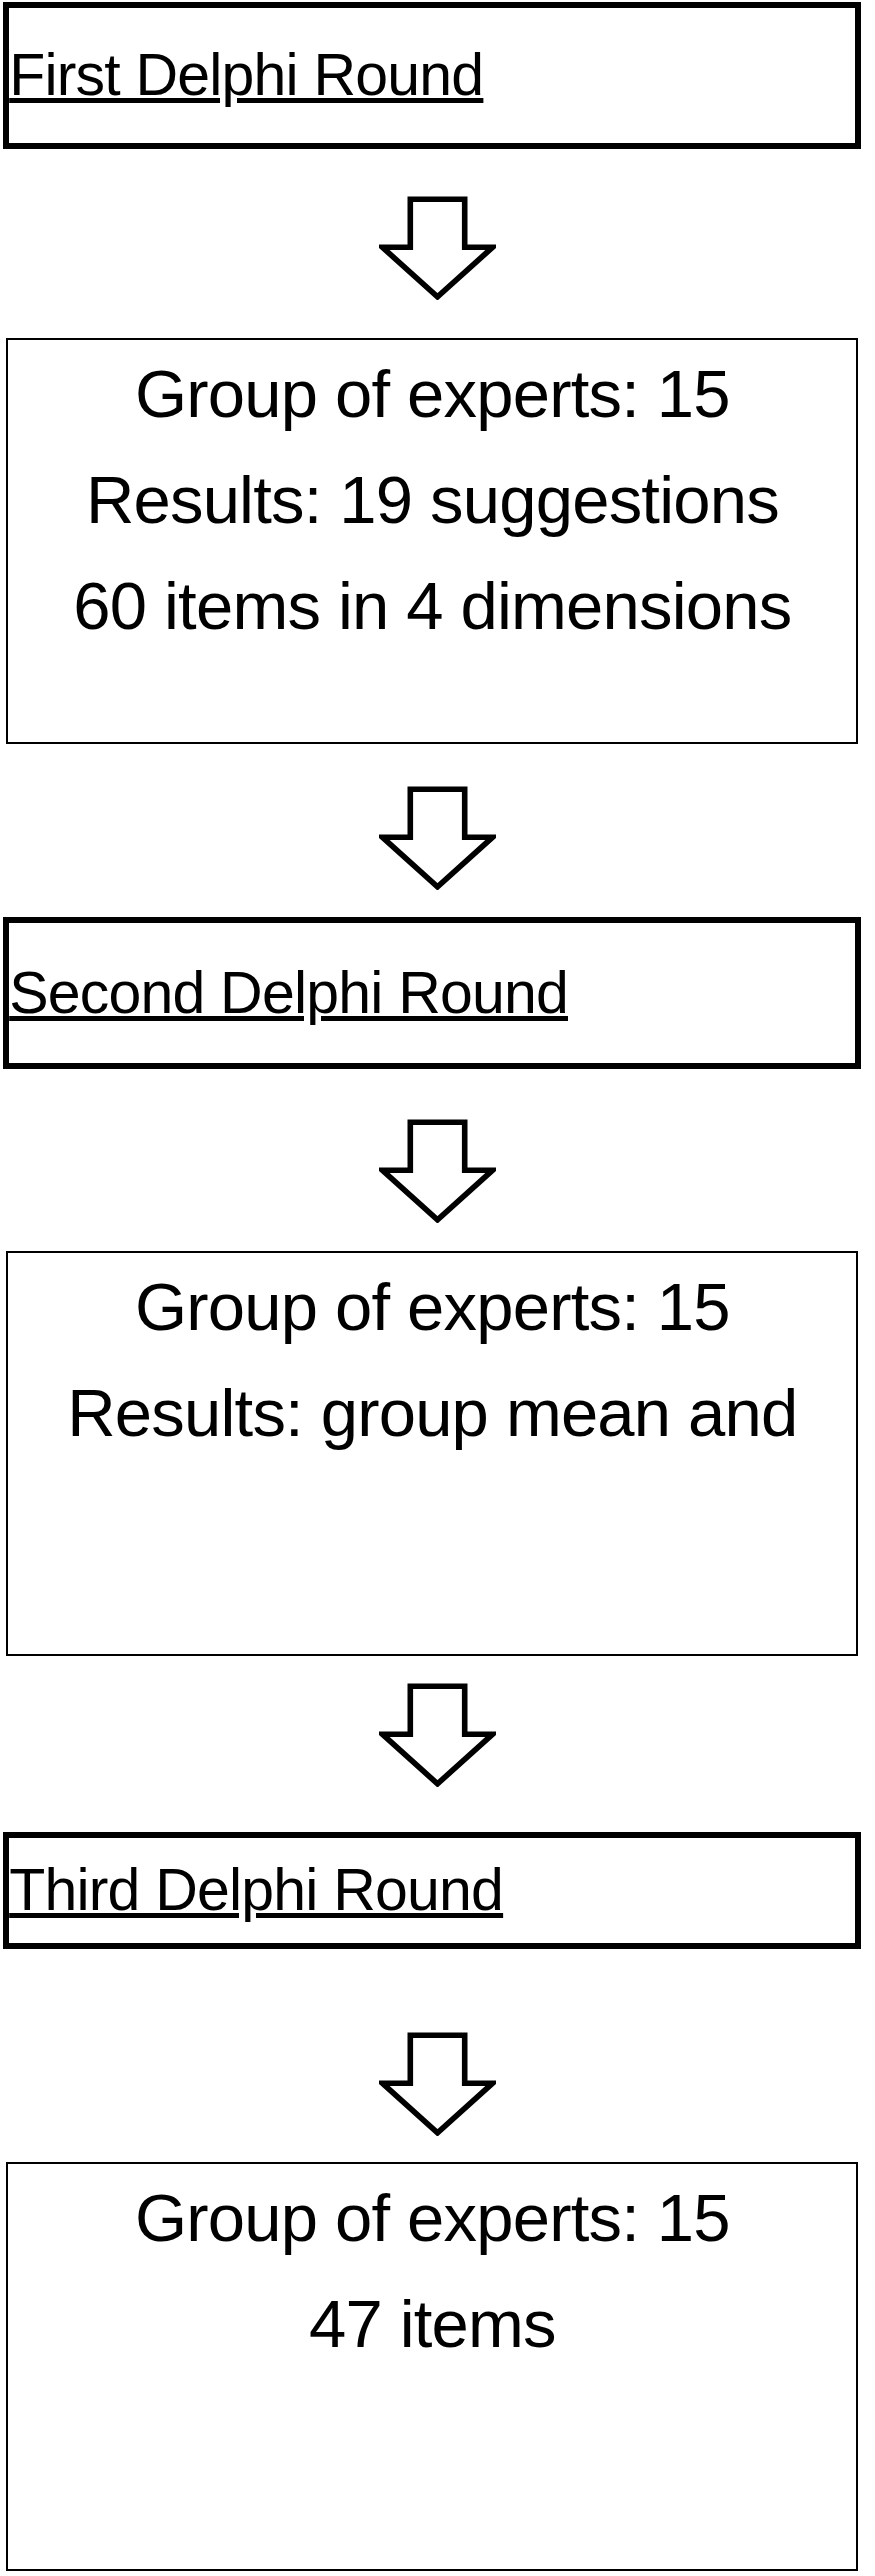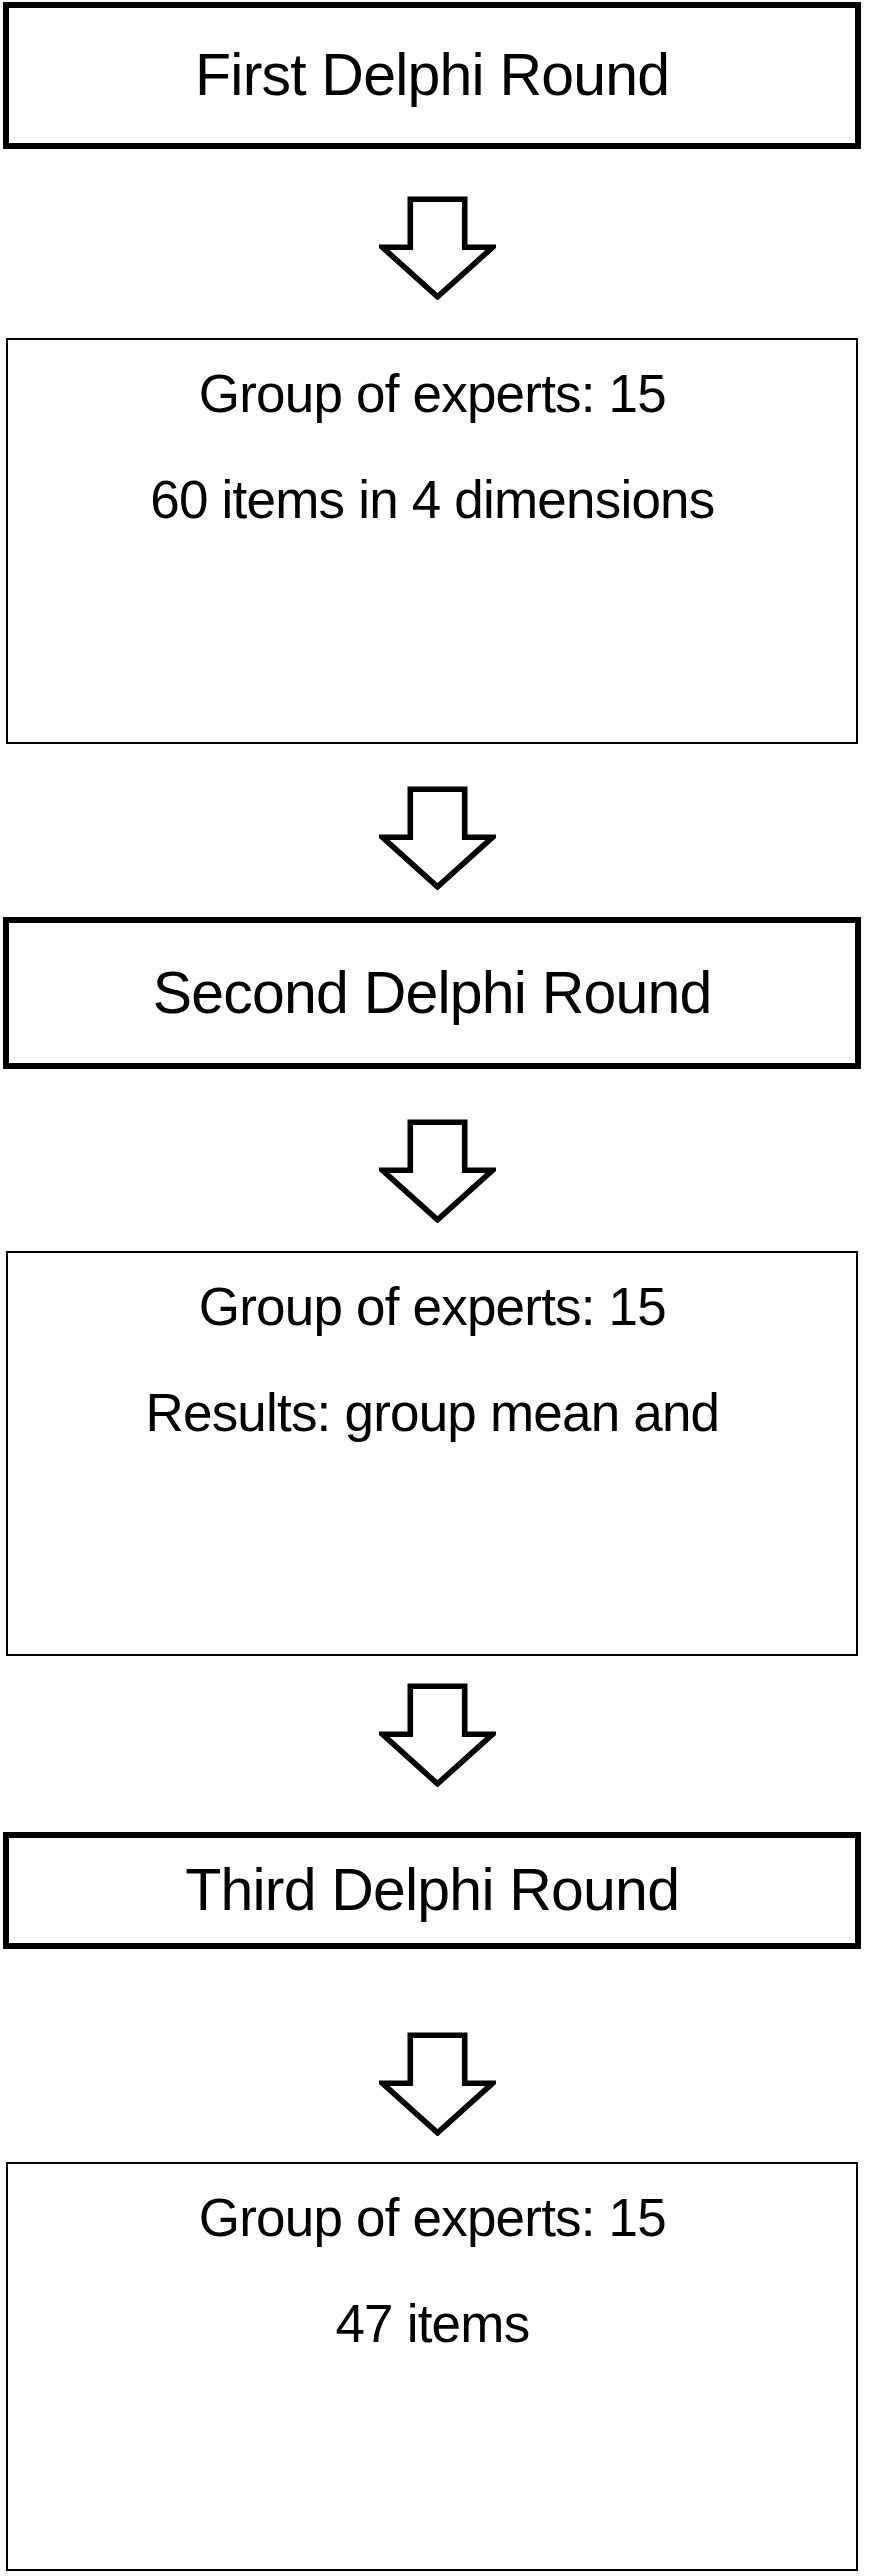--- a/index.html
+++ b/index.html
@@ -21,40 +21,41 @@
     box-sizing: border-box;
     background: #ffffff;
     text-align: center;
   }
   .box.thick {
     left: 3.2px;
     width: 858px;
     border: 6.4px solid #000000;
     display: flex;
     align-items: center;
-    justify-content: center;
+    justify-content: flex-start;
+    text-decoration: underline;
   }
   .box.thin {
     left: 6.4px;
     width: 852px;
     border: 2.4px solid #000000;
     padding-top: 21px;
   }
   .round-title {
     font-size: 59px;
     letter-spacing: -0.8px;
     white-space: nowrap;
     line-height: 1;
   }
   .para {
     margin: 0 0 40px 0;
   }
   .para .line {
     display: block;
-    font-size: 53px;
+    font-size: 67px;
     letter-spacing: -0.8px;
     line-height: 66px;
     white-space: nowrap;
   }
   .arrow {
     position: absolute;
     left: 379px;
     width: 117px;
     height: 104px;
   }
@@ -75,20 +76,23 @@
 
   <div class="arrow" style="top:196px">
     <svg viewBox="0 0 146 130" xmlns="http://www.w3.org/2000/svg">
       <polygon points="39,4 107,4 107,64 142,64 73,126 4,64 39,64" fill="#ffffff" stroke="#000000" stroke-width="7" stroke-linejoin="miter" stroke-miterlimit="10"></polygon>
     </svg>
   </div>
 
   <section class="box thin" style="top:338px;height:406px">
     <p class="para">
       <span class="line">Group of experts: 15</span>
+    </p>
+    <p class="para">
+      <span class="line">Results: 19 suggestions</span>
     </p>
     <p class="para">
       <span class="line">60 items in 4 dimensions</span>
     </p>
   </section>
 
   <div class="arrow" style="top:786px">
     <svg viewBox="0 0 146 130" xmlns="http://www.w3.org/2000/svg">
       <polygon points="39,4 107,4 107,64 142,64 73,126 4,64 39,64" fill="#ffffff" stroke="#000000" stroke-width="7" stroke-linejoin="miter" stroke-miterlimit="10"></polygon>
     </svg>

